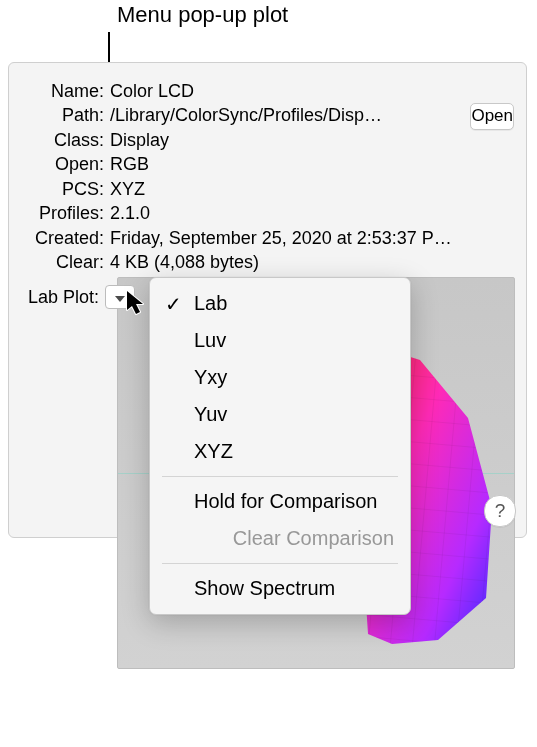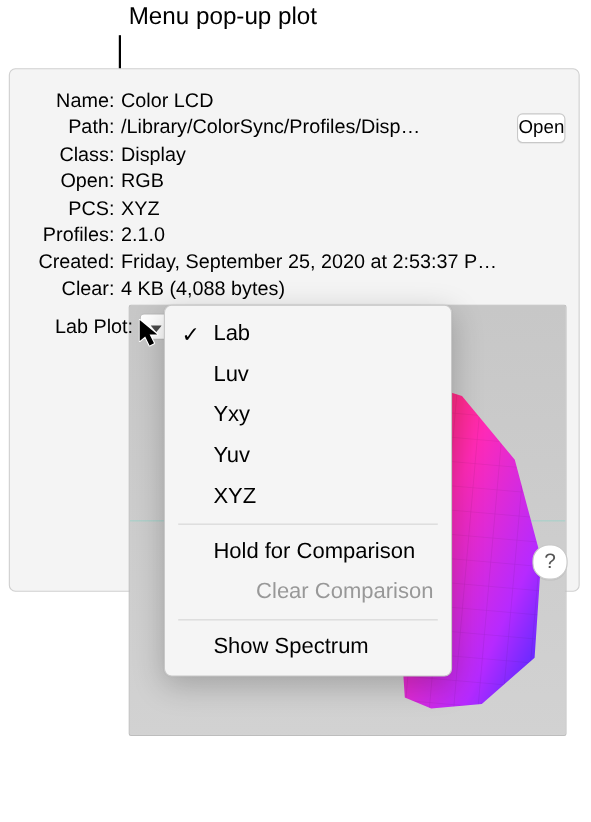--- a/index.html
+++ b/index.html
@@ -112,21 +112,21 @@
   .gamut {
     position: absolute;
     left: 122px;
     top: 60px;
     width: 260px;
     height: 310px;
   }
   .plot-row {
     position: absolute;
     top: 222px;
-    left: 30px;
+    left: 8px;
     display: flex;
     align-items: center;
     justify-content: center;
   }
   .plot-row .label {
     width: 82px;
     text-align: right;
     padding-right: 6px;
   }
   .popup-trigger {

